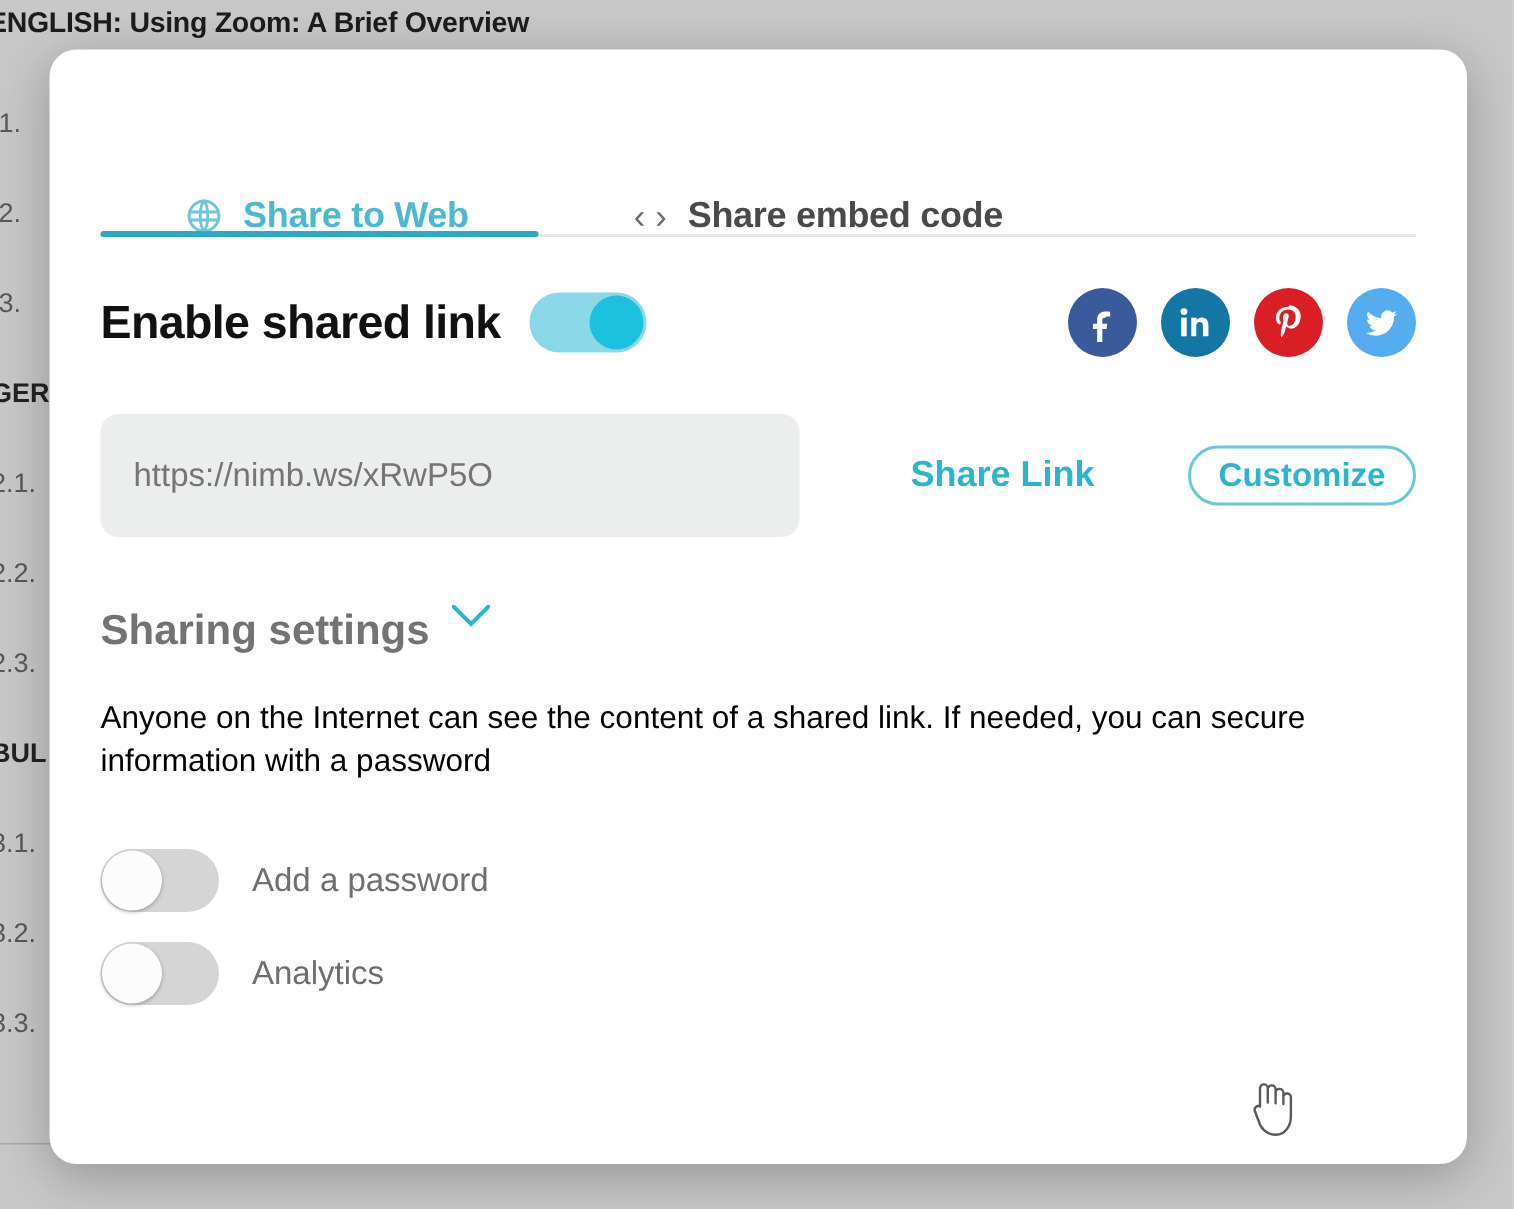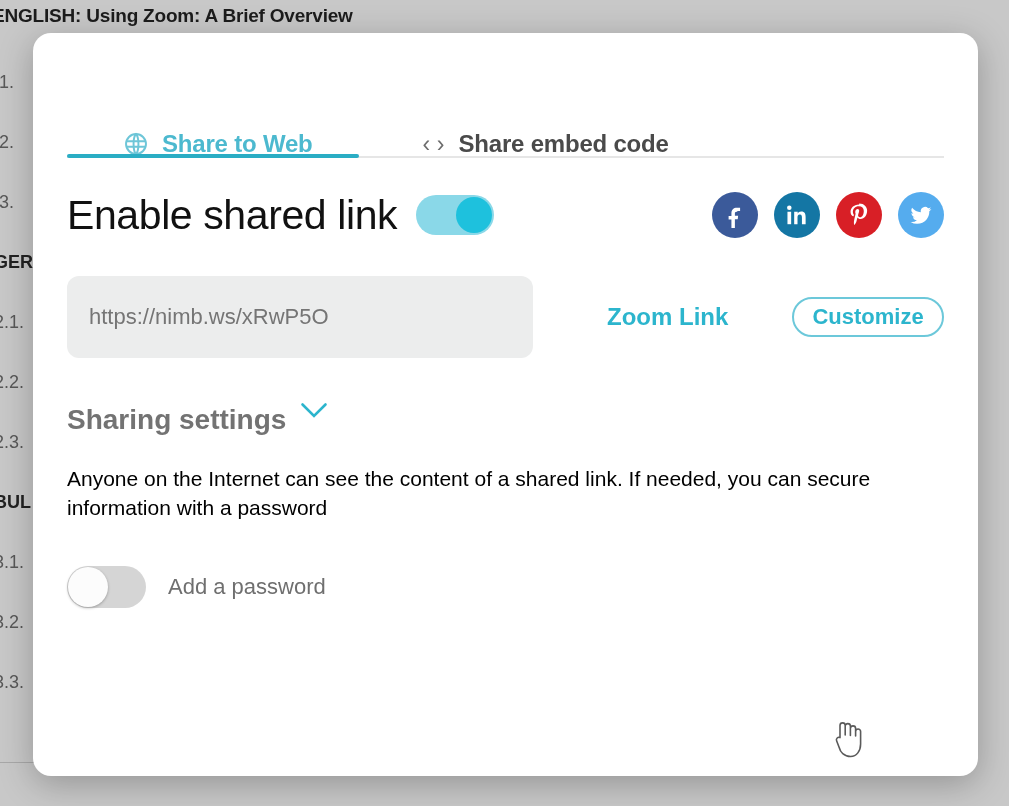--- a/index.html
+++ b/index.html
@@ -124,22 +124,22 @@
   }
 
   
   #enable-row {
     display: flex;
     align-items: center;
     height: 78px;
     margin-top: 18px;
   }
   #enable-title {
-    font-size: 41px;
-    font-weight: normal;
+    font-size: 31px;
+    font-weight: bold;
     color: #111;
     letter-spacing: -0.4px;
   }
 
   
   .toggle {
     position: relative;
     border: none;
     padding: 0;
     cursor: pointer;
@@ -420,21 +420,21 @@
       <button class="social" style="background:#55acee">
         <svg width="26" height="26" viewBox="0 0 24 24" fill="#ffffff">
           <path d="M21.6 6.4c-.7.32-1.46.53-2.26.63.81-.49 1.43-1.26 1.73-2.18-.76.45-1.6.78-2.5.96a3.94 3.94 0 0 0-6.71 3.59A11.18 11.18 0 0 1 3.75 5.3a3.94 3.94 0 0 0 1.22 5.26 3.9 3.9 0 0 1-1.78-.5v.05c0 1.9 1.36 3.5 3.16 3.86a3.95 3.95 0 0 1-1.78.07 3.94 3.94 0 0 0 3.68 2.74 7.9 7.9 0 0 1-5.83 1.63 11.15 11.15 0 0 0 6.04 1.77c7.25 0 11.21-6 11.21-11.21l-.01-.51a8 8 0 0 0 1.94-2.06z"></path>
         </svg>
       </button>
     </div>
   </div>
 
   <div id="link-row">
     <input id="link-field" type="text" readonly="" placeholder="https://nimb.ws/xRwP5O" style="">
-    <button id="full-link">Zoom Link</button>
+    <button id="full-link">Share Link</button>
     <button id="customize-btn">Customize</button>
   </div>
 
   <button id="sharing-settings">
     <span id="sharing-label">Sharing settings</span>
     <span>
       <svg class="chevron" viewBox="0 0 28 17" fill="none" stroke="#2cb5cd" stroke-width="2.6" stroke-linecap="round">
         <path d="M2.5 2.5 L14 14 L25.5 2.5"></path>
       </svg>
     </span>
@@ -443,20 +443,26 @@
   <p id="settings-desc">Anyone on the Internet can see the content of a shared link. If needed, you can secure information with a password</p>
 
   <div id="options-area">
     <div id="options-left">
       <div class="option-row">
         <button class="toggle small">
           <span class="knob"></span>
         </button>
         <span class="option-label">Add a password</span>
       </div>
+      <div class="option-row">
+        <button class="toggle small">
+          <span class="knob"></span>
+        </button>
+        <span class="option-label">Analytics</span>
+      </div>
     </div>
 
   </div>
 
 </div>
 
 <svg id="cursor" viewBox="0 0 34 42">
   <path d="M10 20 L10 8.5 a2.6 2.6 0 0 1 5.2 0 L15.2 18 L15.2 9.2 a2.6 2.6 0 0 1 5.2 0 L20.4 18.5 L20.4 11.5 a2.6 2.6 0 0 1 5.2 0 L25.6 19 L25.6 14.5 a2.5 2.5 0 0 1 5 0 L30.6 27 c0 7-4 12.5-10 12.5 -6.5 0-10.4-4.6-11.6-9.5 L6.6 23.8 a2.5 2.5 0 0 1 3.4-3.2 z" fill="#ffffff" stroke="#5a5a5a" stroke-width="1.6" stroke-linejoin="round"></path>
 </svg>
 

